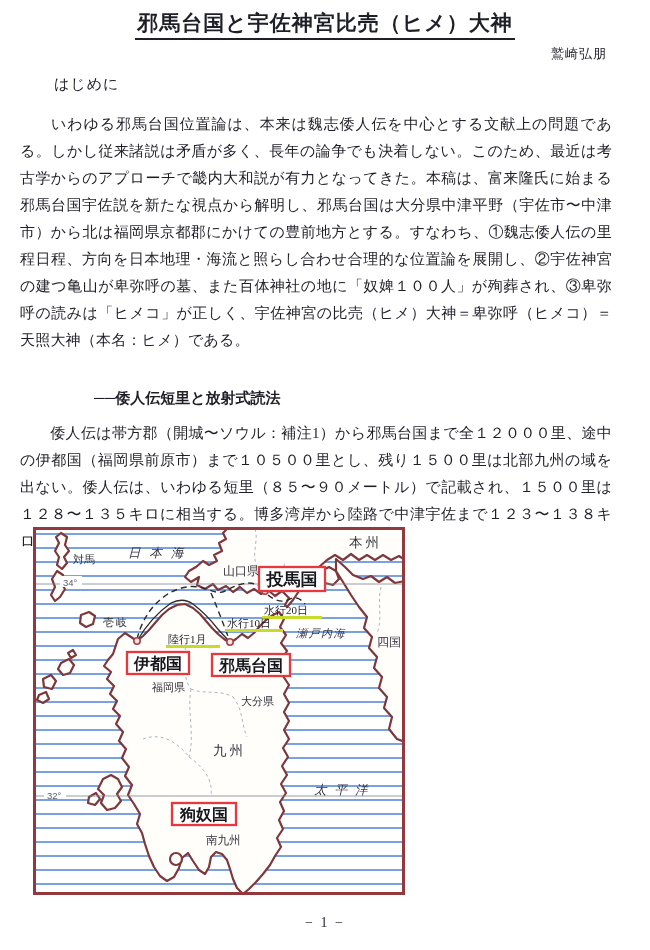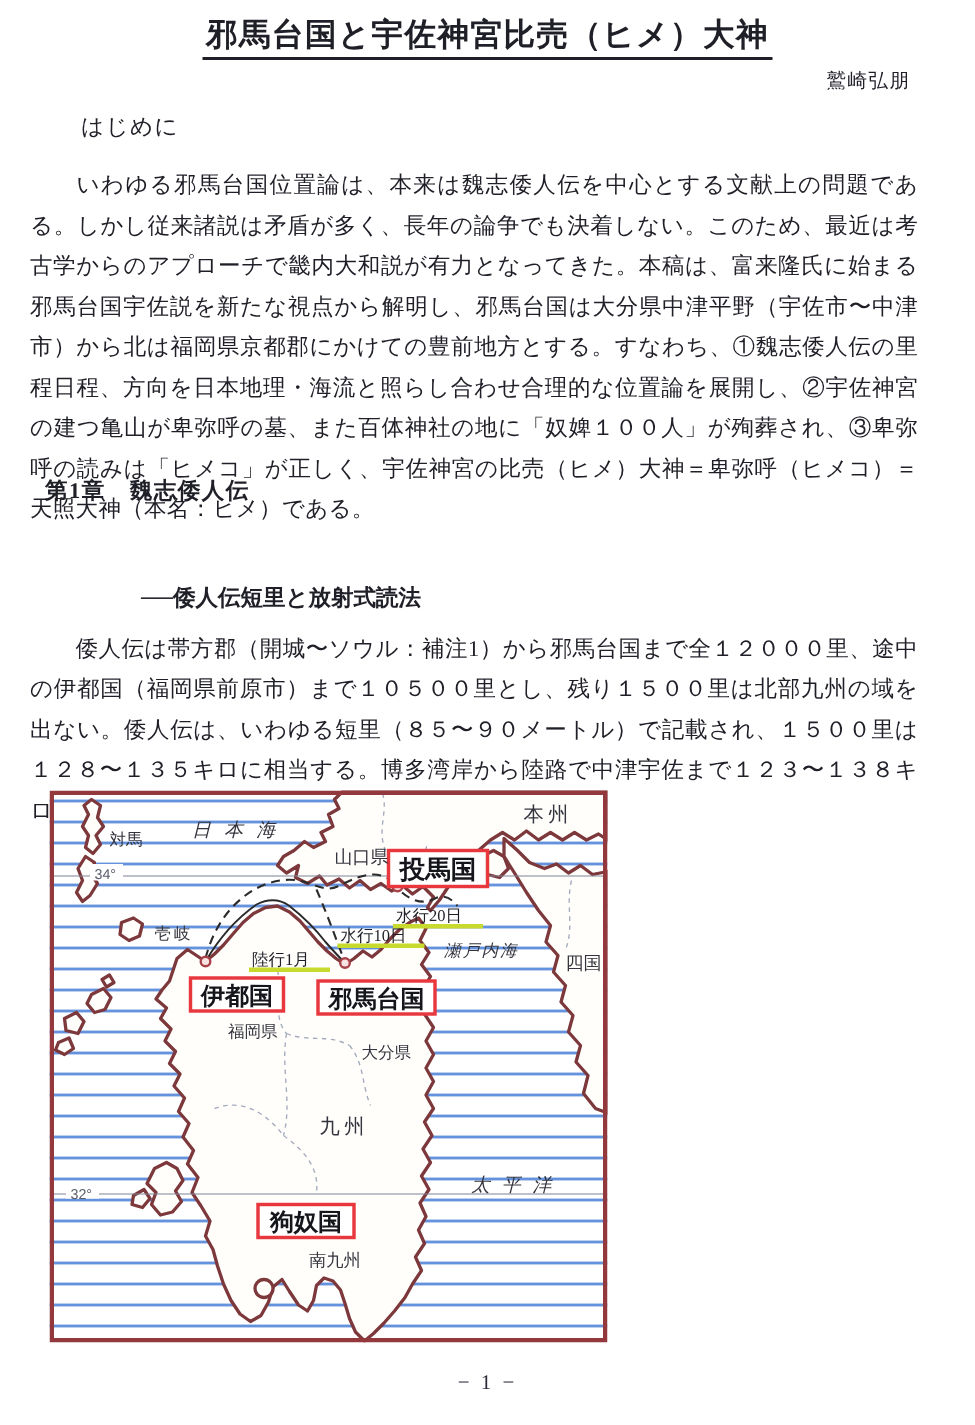--- a/index.html
+++ b/index.html
@@ -53,21 +53,20 @@
 <div class="page">
 
   <h1 class="title"><span class="ul">邪馬台国と宇佐神宮比売（ヒメ）大神</span></h1>
 
   <div class="author">鷲崎弘朋</div>
 
   <div class="h-intro">はじめに</div>
 
   <p class="para para1">　いわゆる邪馬台国位置論は、本来は魏志倭人伝を中心とする文献上の問題である。しかし従来諸説は矛盾が多く、長年の論争でも決着しない。このため、最近は考古学からのアプローチで畿内大和説が有力となってきた。本稿は、富来隆氏に始まる邪馬台国宇佐説を新たな視点から解明し、邪馬台国は大分県中津平野（宇佐市〜中津市）から北は福岡県京都郡にかけての豊前地方とする。すなわち、①魏志倭人伝の里程日程、方向を日本地理・海流と照らし合わせ合理的な位置論を展開し、②宇佐神宮の建つ亀山が卑弥呼の墓、また百体神社の地に「奴婢１００人」が殉葬され、③卑弥呼の読みは「ヒメコ」が正しく、宇佐神宮の比売（ヒメ）大神＝卑弥呼（ヒメコ）＝天照大神（本名：ヒメ）である。</p>
 
-  <div class="h-chapter">第1章　魏志倭人伝</div>
   <div class="h-subsection">──倭人伝短里と放射式読法</div>
 
   <p class="para para2">　倭人伝は帯方郡（開城〜ソウル：補注1）から邪馬台国まで全１２０００里、途中の伊都国（福岡県前原市）まで１０５００里とし、残り１５００里は北部九州の域を出ない。倭人伝は、いわゆる短里（８５〜９０メートル）で記載され、１５００里は１２８〜１３５キロに相当する。博多湾岸から陸路で中津宇佐まで１２３〜１３８キロと、理論値と一致する。</p>
 
   <div class="map-wrap">
     <svg width="372" height="368" viewBox="0 0 372 368">
       <defs>
         <pattern id="sea" width="372" height="14" patternUnits="userSpaceOnUse">
           <rect width="372" height="14" fill="#ffffff"></rect>
           <line x1="0" y1="7" x2="372" y2="7" stroke="#4d82d8" stroke-width="1.7"></line>

